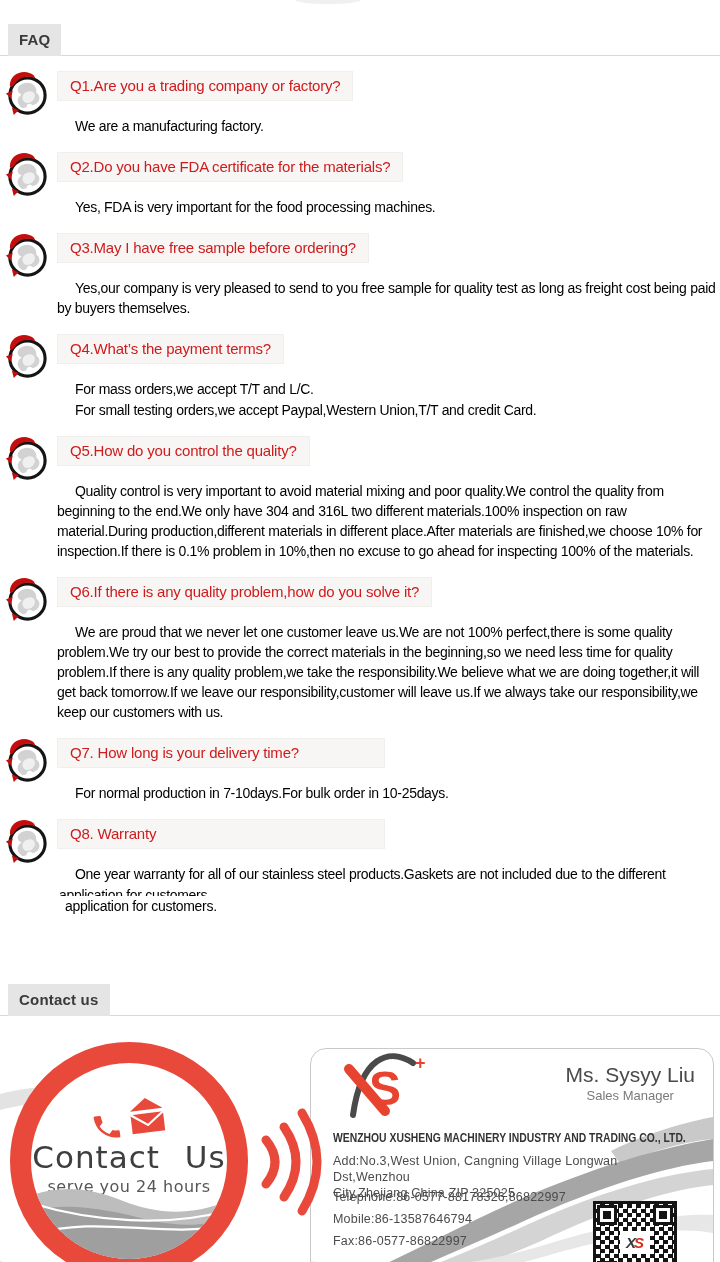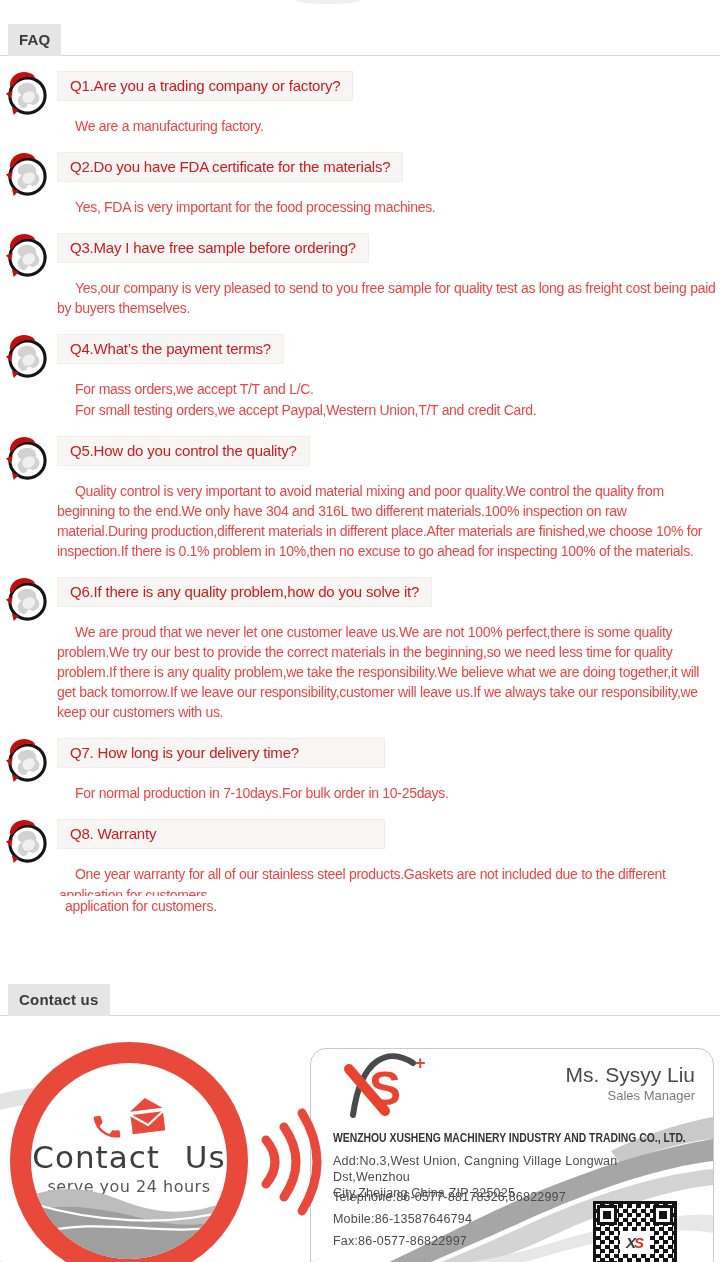--- a/index.html
+++ b/index.html
@@ -21,21 +21,21 @@
   .qicon{width:47px;height:47px;flex:0 0 47px;margin-right:7px;}
   .faq-body{flex:1;min-width:0;padding-top:2px;}
   .q-box{
     display:inline-block;background:#f7f6f5;border:1px solid #f1efec;
     color:#cf1b1b;font-size:15px;padding:5px 12px 6px;letter-spacing:-.2px;
   }
   .faq-list .faq-item:nth-child(7) .q-box,
   .faq-list .faq-item:nth-child(8) .q-box{min-width:302px;}
   .ans{
     margin:15px 0 1px;font-size:14px;line-height:20px;letter-spacing:-.3px;
-    color:#ef4444;text-indent:18px;max-width:662px;
+    color:#000000;text-indent:18px;max-width:662px;
   }
   .ans + .ans{margin-top:0;}
   .clipped{height:11px;overflow:hidden;margin:0;text-indent:2px;}
   .shifted{margin:0;text-indent:8px;}
   
   .contact-area{position:relative;height:297px;}
   .bg-swoosh{position:absolute;left:0;top:60px;width:300px;height:237px;z-index:0;}
   .badge{
     position:absolute;left:10px;top:26px;z-index:1;width:196px;height:196px;
     border:21px solid #e8493a;border-radius:50%;background:#fff;
@@ -50,21 +50,21 @@
   }
   .badge-sub{font-family:"DejaVu Sans",sans-serif;font-size:16px;color:#565656;letter-spacing:.5px;margin-top:2px;}
   .badge-waves{position:absolute;bottom:-2px;left:0;width:100%;height:84px;}
   .signal{position:absolute;left:250px;top:84px;width:90px;height:126px;z-index:3;}
   .card{
     position:absolute;left:310px;top:32px;width:402px;height:248px;z-index:2;
     background:#fff;border:1px solid #c9c9c9;border-radius:16px;overflow:hidden;
   }
   .card-waves{position:absolute;inset:0;width:100%;height:100%;}
   .xs-logo{position:absolute;left:16px;top:4px;width:120px;height:66px;}
-  .person{position:absolute;right:18px;top:14px;text-align:right;}
+  .person{position:absolute;right:18px;top:14px;text-align:center;}
   .person-name{font-size:21px;color:#4a4a4a;}
   .person-title{font-size:13px;color:#7a7a7a;margin-top:1px;}
   .company{
     position:absolute;left:22px;top:82px;font-weight:bold;font-size:12.5px;color:#333;
     white-space:nowrap;transform:scaleX(.83);transform-origin:left center;
   }
   .cline{position:absolute;left:22px;font-size:12.5px;color:#4b4b4b;letter-spacing:.2px;}
   .addr{top:104px;line-height:16px;max-width:330px;}
   .tel{top:141px;} .mob{top:163px;} .fax{top:185px;}
   .qr{

